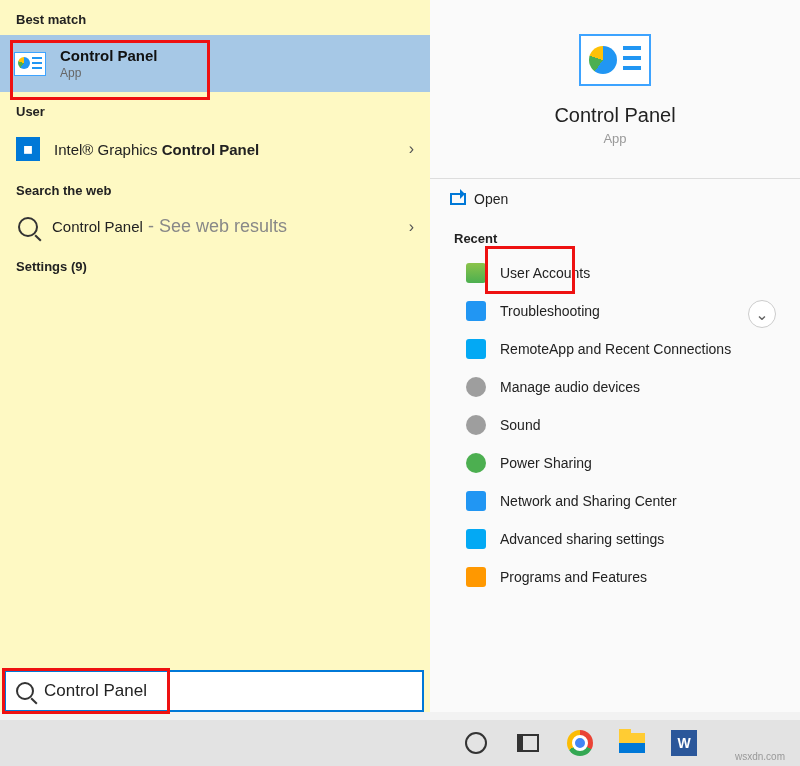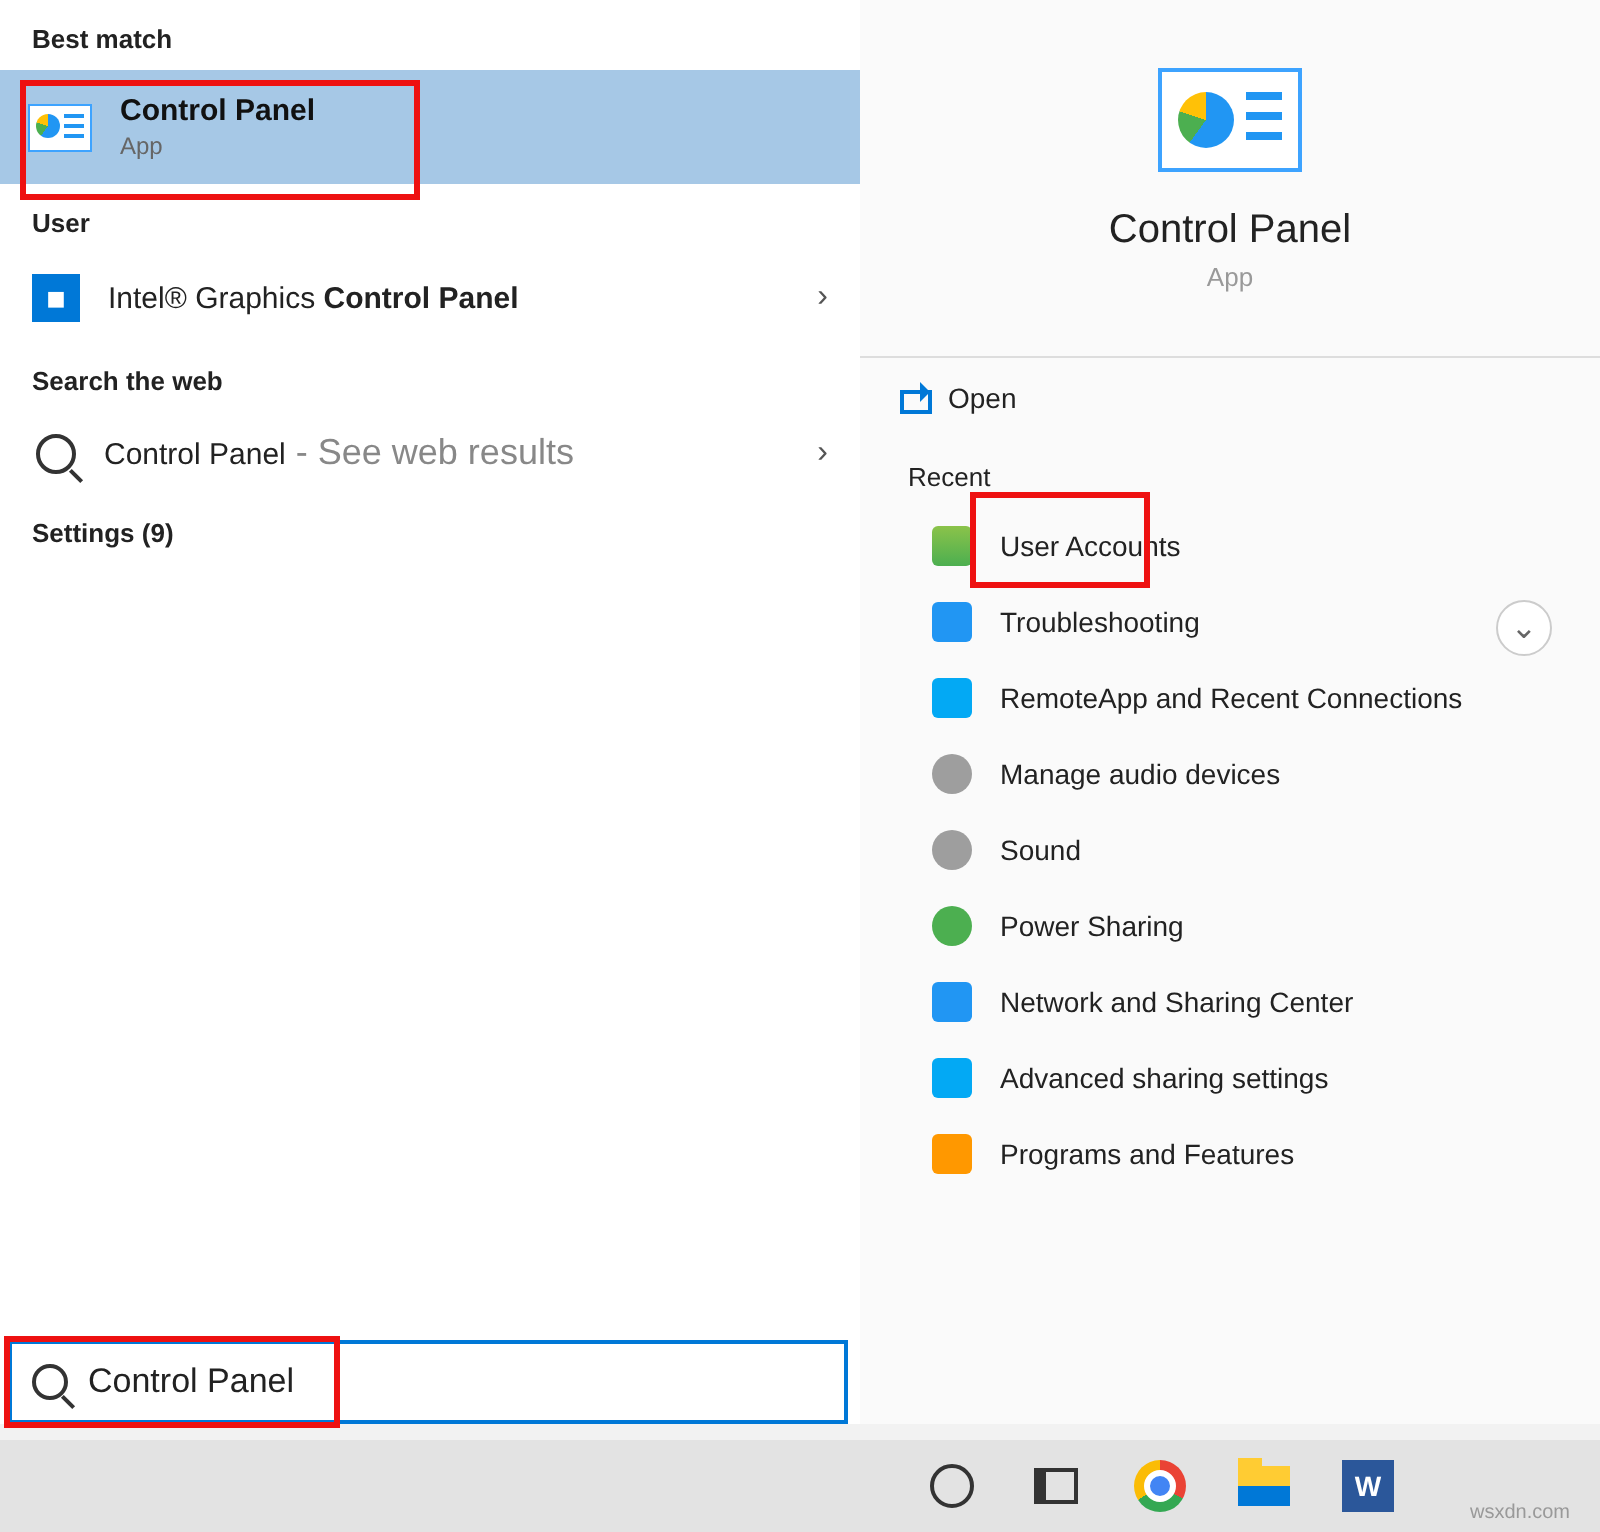--- a/index.html
+++ b/index.html
@@ -1,18 +1,18 @@
 <!DOCTYPE html>
 <html><head>
 <meta charset="utf-8">
 <style>
   * { margin:0; padding:0; box-sizing:border-box; font-family:"Segoe UI", Arial, sans-serif; }
   body { width:800px; height:766px; background:#f2f2f2; position:relative; overflow:hidden; }
   .container { display:flex; width:800px; height:712px; background:#e9e9e9; }
-  .left-panel { width:430px; background:#ffffff; display:flex; flex-direction:column; }
+  .left-panel { width:430px; background:#fef9c3; display:flex; flex-direction:column; }
   .right-panel { flex:1; background:#fafafa; display:flex; flex-direction:column; }
   .section-header { font-size:13px; font-weight:600; padding:12px 16px 8px; color:#222; }
   .best-match { background:#a6c8e6; display:flex; align-items:center; padding:12px 14px; gap:14px; }
   .cp-icon { width:32px; height:24px; background:#fff; border:1px solid #3da3ff; position:relative; }
   .cp-icon::before { content:""; position:absolute; left:3px; top:4px; width:12px; height:12px; border-radius:50%; background:conic-gradient(#2196f3 0 60%, #4caf50 60% 80%, #ffc107 80%); }
   .cp-icon::after { content:""; position:absolute; right:3px; top:4px; width:10px; height:2px; background:#2196f3; box-shadow:0 5px 0 #2196f3, 0 10px 0 #2196f3; }
   .bm-title { font-size:15px; font-weight:600; color:#111; }
   .bm-sub { font-size:12px; color:#666; margin-top:2px; }
   .list-item { display:flex; align-items:center; padding:10px 16px; gap:14px; }
   .list-item .lbl { flex:1; font-size:15px; color:#222; }
@@ -22,25 +22,25 @@
   .search-icon-sm { width:20px; height:20px; border:2px solid #333; border-radius:50%; position:relative; margin-left:2px; }
   .search-icon-sm::after { content:""; position:absolute; width:8px; height:2px; background:#333; transform:rotate(45deg); bottom:-4px; right:-6px; }
   .web-result .sub { color:#888; font-size:18px; }
   .hero { display:flex; flex-direction:column; align-items:center; padding:34px 0 18px; }
   .hero-icon { width:72px; height:52px; background:#fff; border:2px solid #3da3ff; position:relative; margin-bottom:18px; }
   .hero-icon::before { content:""; position:absolute; left:8px; top:10px; width:28px; height:28px; border-radius:50%; background:conic-gradient(#2196f3 0 60%, #4caf50 60% 80%, #ffc107 80%); }
   .hero-icon::after { content:""; position:absolute; right:8px; top:10px; width:18px; height:4px; background:#2196f3; box-shadow:0 10px 0 #2196f3, 0 20px 0 #2196f3; }
   .hero-title { font-size:20px; color:#222; }
   .hero-sub { font-size:13px; color:#999; margin-top:4px; }
   .divider { height:1px; background:#ddd; margin:14px 0 0; }
-  .open-row { display:flex; align-items:flex-end; gap:8px; padding:12px 20px; font-size:14px; color:#222; }
+  .open-row { display:flex; align-items:center; gap:8px; padding:12px 20px; font-size:14px; color:#222; }
   .open-icon { width:16px; height:12px; border:2px solid #0078d7; position:relative; }
   .open-icon::after { content:""; position:absolute; right:-6px; top:-6px; border:5px solid transparent; border-left-color:#0078d7; }
   .expand { position:absolute; right:24px; top:300px; width:28px; height:28px; border:1px solid #ccc; border-radius:50%; display:flex; align-items:center; justify-content:center; color:#666; background:#fff; }
-  .recent-hdr { font-size:13px; font-weight:400; padding:12px 24px 8px; color:#222; }
+  .recent-hdr { font-size:13px; font-weight:700; padding:12px 24px 8px; color:#222; }
   .recent-list { padding:0 28px; }
   .recent-item { display:flex; align-items:center; gap:14px; padding:9px 8px; font-size:14px; color:#222; }
   .ricon { width:20px; height:20px; background:#ddd; border-radius:3px; flex-shrink:0; }
   .searchbar { position:absolute; left:4px; bottom:54px; width:420px; height:42px; border:2px solid #0078d7; background:#fff; display:flex; align-items:center; padding:0 10px; gap:10px; }
   .searchbar .mag { width:18px; height:18px; border:2px solid #333; border-radius:50%; position:relative; }
   .searchbar .mag::after { content:""; position:absolute; width:8px; height:2px; background:#333; transform:rotate(45deg); bottom:-4px; right:-6px; }
   .searchbar .txt { font-size:17px; color:#222; }
   .taskbar { position:absolute; bottom:0; width:800px; height:46px; background:#e3e3e3; display:flex; align-items:center; gap:12px; padding-left:456px; }
   .tb-item { width:40px; height:40px; display:flex; align-items:center; justify-content:center; font-size:20px; }
   .tb-cortana { width:22px; height:22px; border:2px solid #333; border-radius:50%; }

